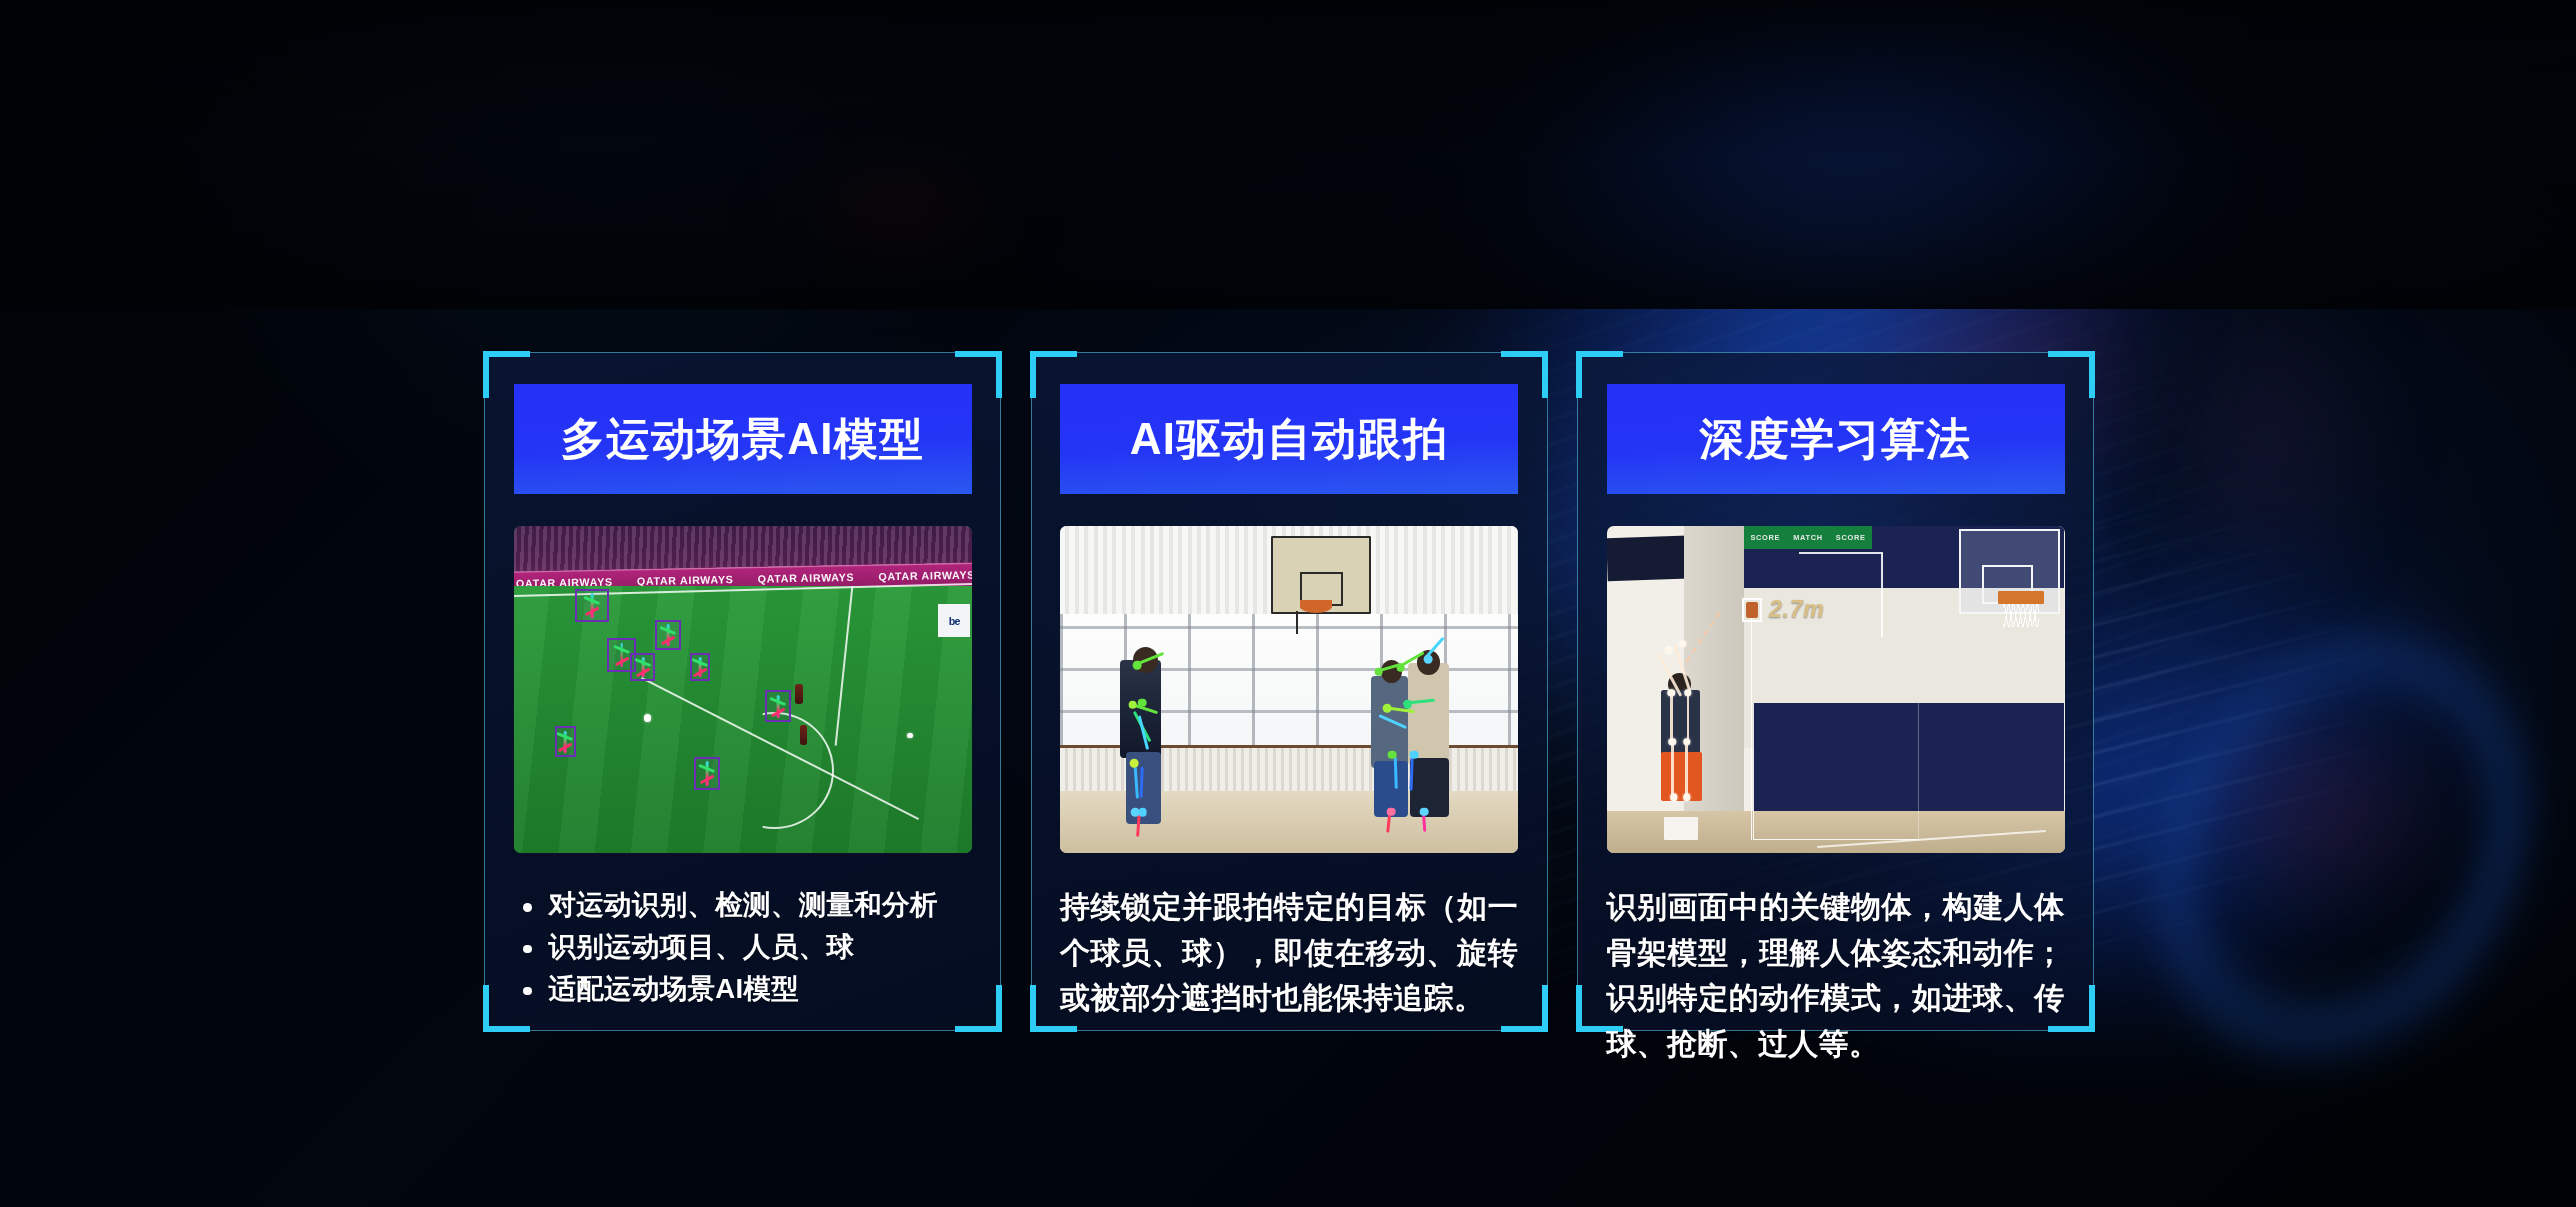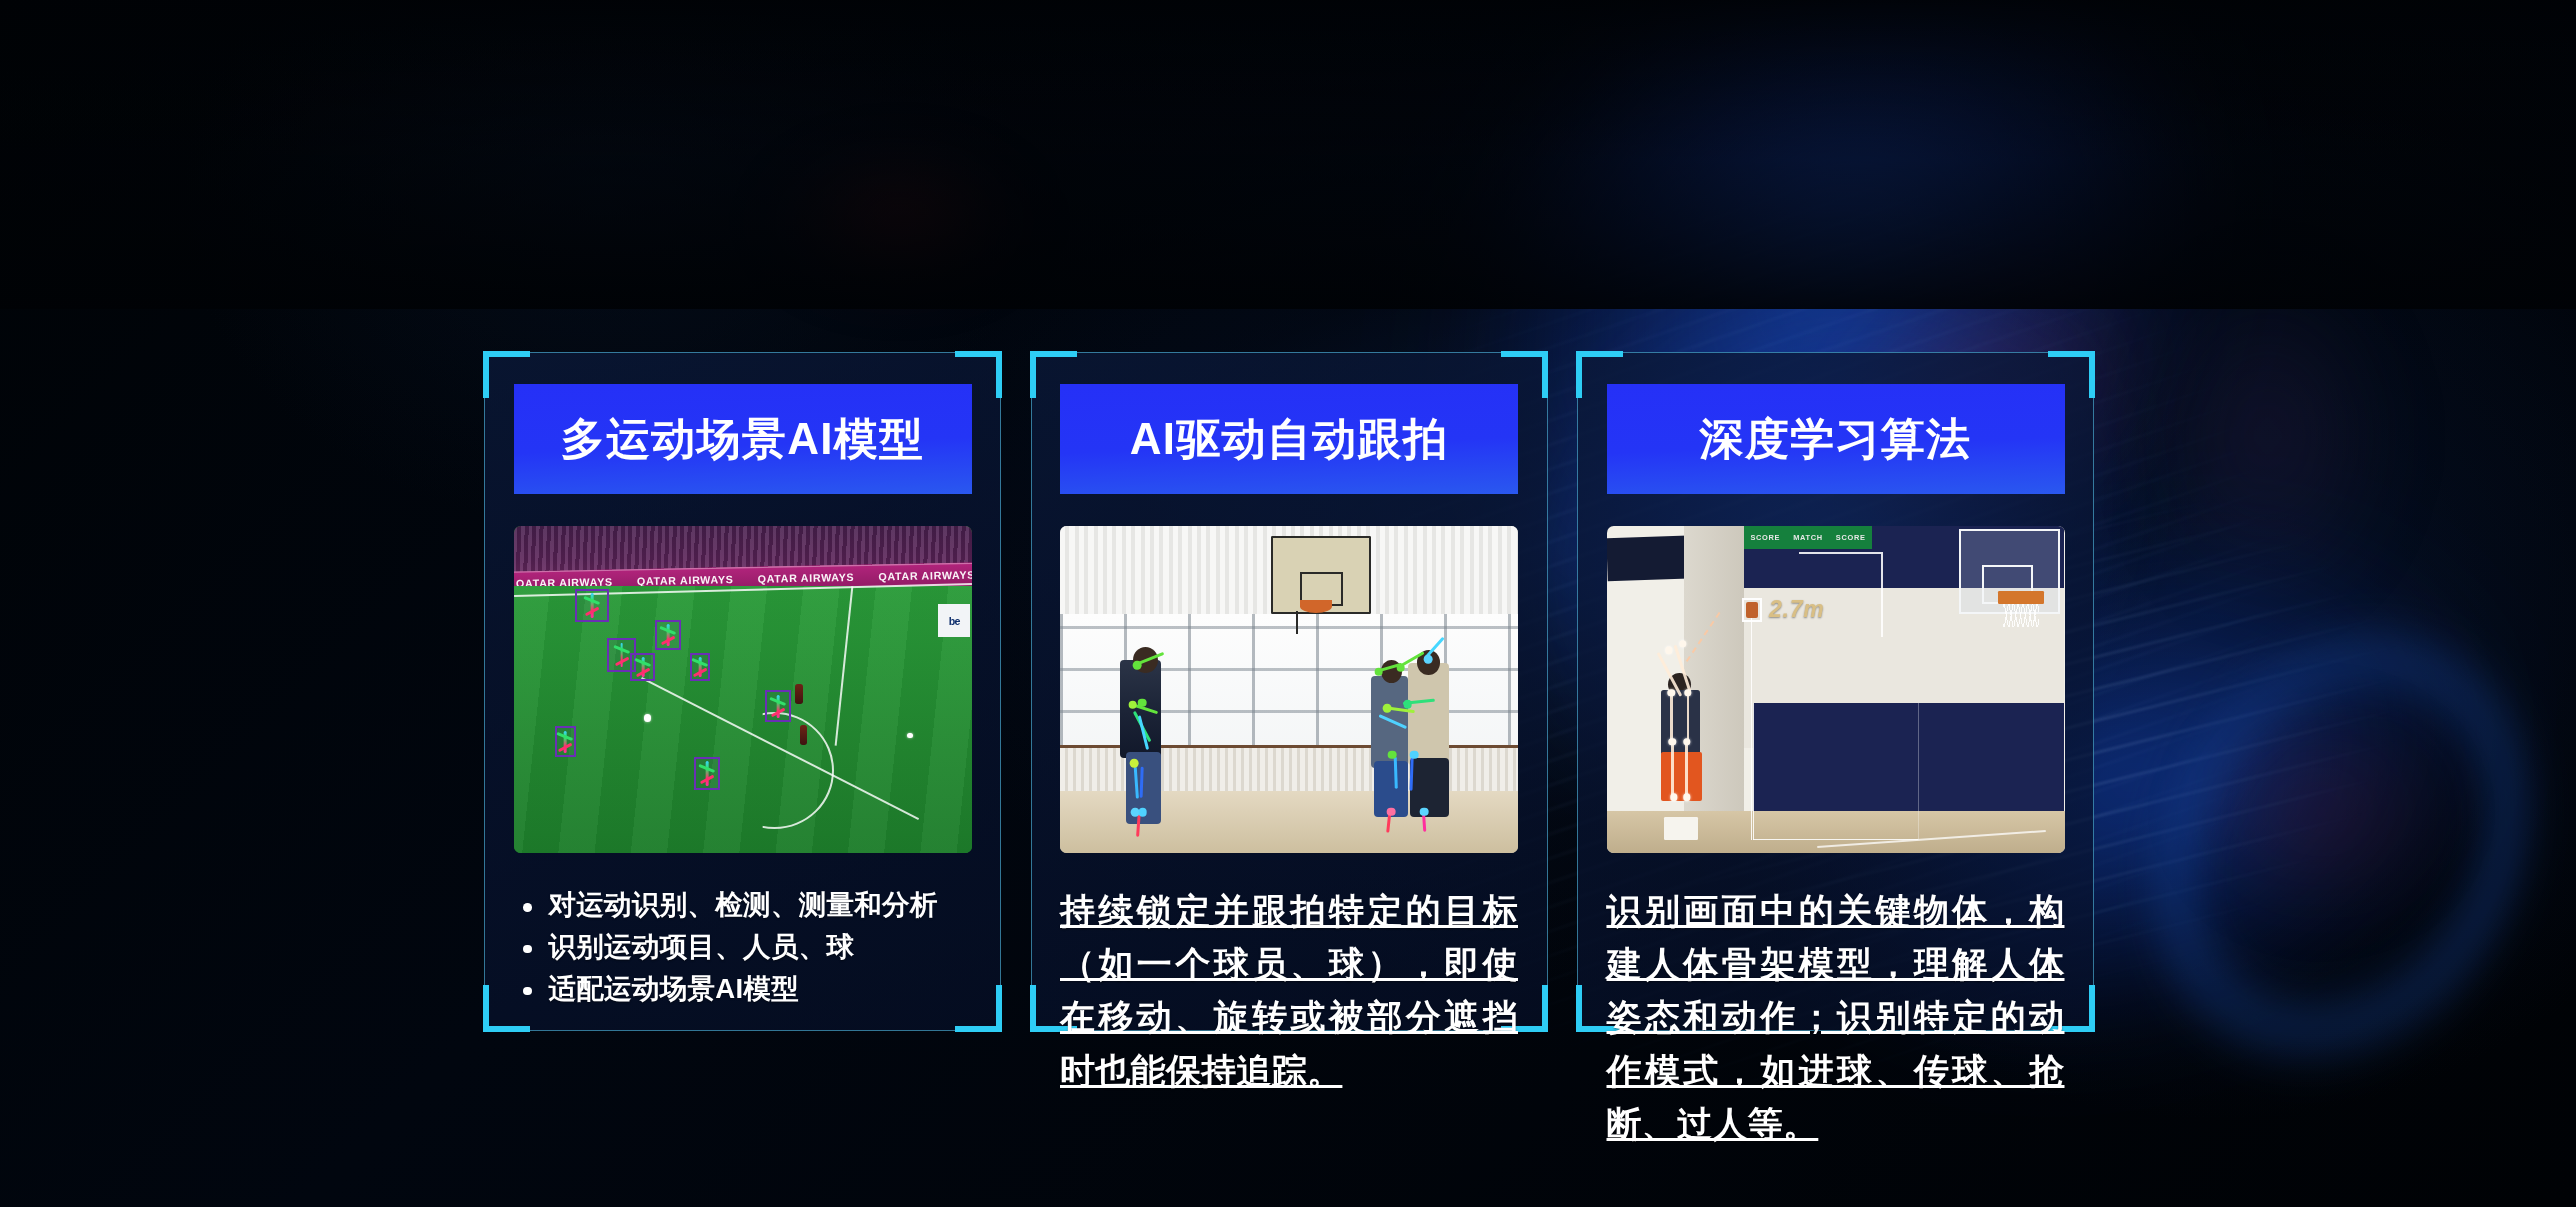--- a/index.html
+++ b/index.html
@@ -184,28 +184,27 @@
     letter-spacing:0.3px;
     text-shadow:0 0.7px 2px rgba(0,0,0,0.45);
   }
   ul.bullets li::before {
     content:""; position:absolute; left:9.4px; top:19px;
     width:8.7px; height:8.7px; border-radius:50%; background:#fff;
   }
   
   p.para {
     color:#ffffff;
-    font-size:35px;
+    font-size:30px;
     font-weight:700;
     line-height:1.52;
     letter-spacing:0.3px;
     text-shadow:0 0.7px 2px rgba(0,0,0,0.45);
     text-align:justify;
     text-justify:inter-ideograph;
-    text-decoration:underline;
   }
 
   
   .soccer { position:absolute; inset:0; background:#1f8b2e; }
   .soccer .crowd {
     position:absolute; left:0; top:0; width:100%; height:17%;
     background:
       repeating-linear-gradient(92deg, rgba(255,255,255,0.10) 0 3.4px, rgba(0,0,0,0.14) 3.4px 7.4px),
       linear-gradient(to bottom,#4a2150 0%,#5a2358 60%,#6d2a63 100%);
   }

